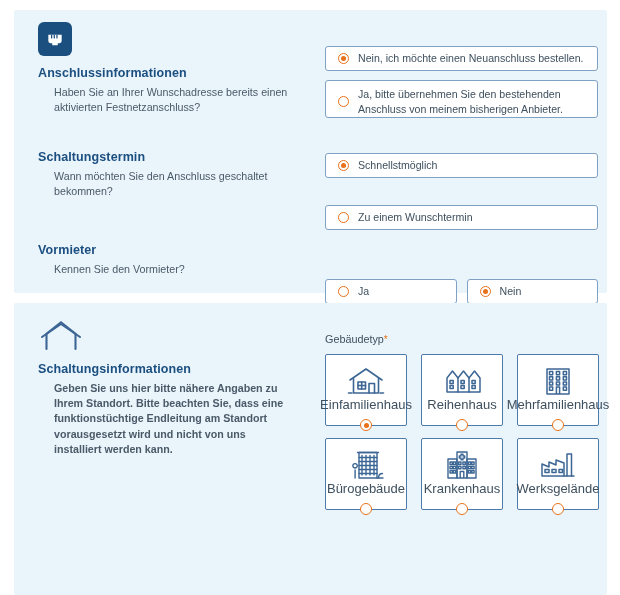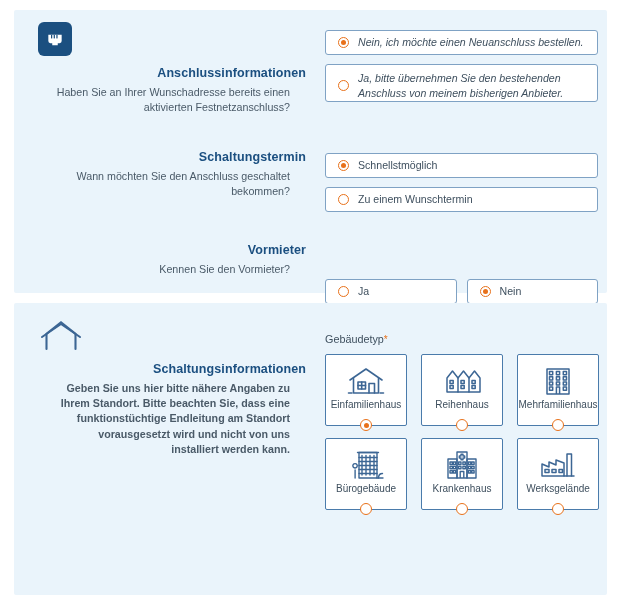--- a/index.html
+++ b/index.html
@@ -19,21 +19,21 @@
   .card {
     position: absolute;
     left: 14px; width: 593px;
     background: #eaf4fb;
     border-radius: 2px;
   }
   #card-anschluss { top: 10px; height: 283px; }
   #card-schaltung { top: 303px; height: 292px; }
 
   
-  .left-col { position: absolute; left: 24px; width: 268px; text-align: right; }
+  .left-col { position: absolute; left: 24px; width: 268px; }
 
   .icon-badge {
     width: 34px; height: 34px;
     background: #1b4f80;
     border-radius: 6px;
     display: flex; align-items: center; justify-content: center;
   }
   .icon-plain { width: 46px; height: 30px; }
 
   .sec-title {
@@ -119,21 +119,21 @@
     justify-content: flex-start;
     padding-top: 9px;
     cursor: pointer;
   }
   .tile-ico {
     height: 36px;
     display: flex; align-items: center; justify-content: center;
   }
   .tile-label {
     color: #3e4f5e;
-    font-size: 10px;
+    font-size: 13px;
     text-align: left;
     line-height: 10px;
     padding: 0 2px;
   }
   .tile-radio {
     position: absolute;
     left: 50%; bottom: -6px;
     margin-left: -6px;
     width: 12px; height: 12px;
     border: 1.6px solid #e8711a;
@@ -173,37 +173,37 @@
     <div class="left-col" style="top:233px;">
       <h3 class="sec-title">Vormieter</h3>
       <p class="sec-desc" style="margin-top:5px;">Kennen Sie den Vormieter?</p>
     </div>
 
     <div class="left-col" style="top:140px;">
       <h3 class="sec-title">Schaltungstermin</h3>
       <p class="sec-desc" style="margin-top:5px;">Wann möchten Sie den Anschluss geschaltet bekommen?</p>
     </div>
 
-    <div class="right-col" style="top:20px;font-style:italic;">
+    <div class="right-col" style="top:36px;">
       <div class="opt">
         <span class="radio sel"></span>
         <span class="opt-label">Nein, ich möchte einen Neuanschluss bestellen.</span>
       </div>
       <div class="opt tall" style="margin-top:9px;">
         <span class="radio"></span>
         <span class="opt-label">Ja, bitte übernehmen Sie den bestehenden Anschluss von meinem bisherigen Anbieter.</span>
       </div>
     </div>
 
     <div class="right-col" style="top:143px;">
       <div class="opt">
         <span class="radio sel"></span>
         <span class="opt-label">Schnellstmöglich</span>
       </div>
-      <div class="opt" style="margin-top:9px;">
+      <div class="opt" style="margin-top:27px;">
         <span class="radio"></span>
         <span class="opt-label">Zu einem Wunschtermin</span>
       </div>
     </div>
 
     <div class="right-col" style="top:228px;">
       <div class="opt-row">
         <div class="opt">
           <span class="radio"></span>
           <span class="opt-label">Ja</span>

